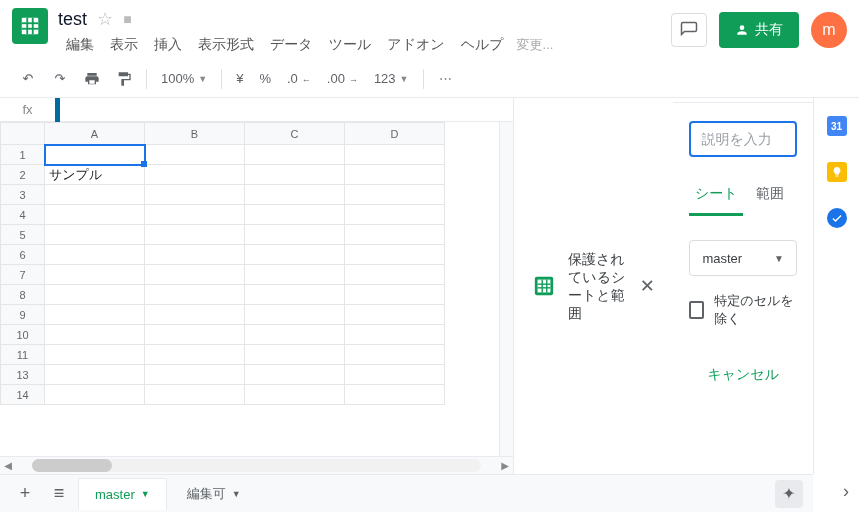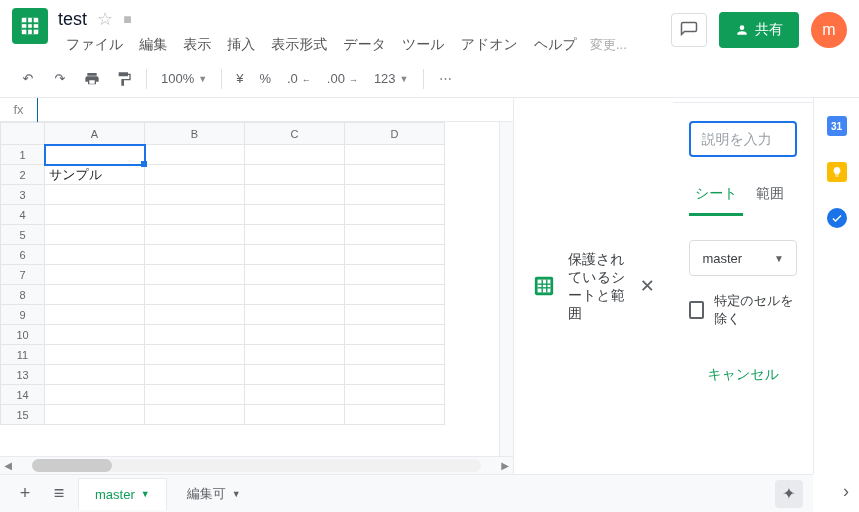--- a/index.html
+++ b/index.html
@@ -28,21 +28,21 @@
   .tb-btn { width: 28px; height: 28px; display: flex; align-items: center; justify-content: center; color: #5f6368; cursor: pointer; border-radius: 2px; }
   .tb-sep { width: 1px; height: 20px; background: #e0e0e0; margin: 0 4px; }
   .tb-text { padding: 0 6px; color: #5f6368; cursor: pointer; display: flex; align-items: center; gap: 4px; font-size: 13px; }
   .tb-caret { font-size: 9px; color: #888; }
 
   
   .main { display: flex; height: calc(100% - 60px - 38px - 38px); }
   .sheet-area { flex: 1; display: flex; flex-direction: column; min-width: 0; }
 
   .fx-row { display: flex; align-items: center; height: 24px; border-bottom: 1px solid #e8eaed; }
-  .fx-label { width: 38px; text-align: center; color: #888; border-right: 1px solid #0369a1; line-height: 24px; }
+  .fx-label { width: 60px; text-align: center; color: #888; border-right: 5px solid #0369a1; line-height: 24px; }
   .fx-input { flex: 1; height: 100%; border: none; outline: none; padding: 0 6px; }
 
   .grid-wrap { flex: 1; overflow: hidden; position: relative; }
   .grid-scroll { position: absolute; inset: 0; overflow: hidden; }
   table.grid { border-collapse: collapse; table-layout: fixed; }
   table.grid th, table.grid td { border: 1px solid #e5e5e5; background: #fff; font-weight: 400; }
   table.grid th.corner { width: 44px; height: 22px; background: #f8f9fa; }
   table.grid th.colh { width: 100px; height: 22px; background: #f8f9fa; font-size: 11px; color: #666; text-align: center; }
   table.grid th.rowh { width: 44px; height: 20px; background: #f8f9fa; font-size: 11px; color: #666; text-align: center; }
   table.grid td { width: 100px; height: 20px; padding: 0 4px; font-size: 13px; color: #222; }
@@ -110,21 +110,20 @@
         <line x1="15" y1="3" x2="15" y2="21" stroke="#0f9d58" stroke-width="2"></line>
       </svg>
   </div>
   <div class="doc-area">
     <div class="title-row">
       <span class="doc-title">test</span>
       <span class="star-icon">☆</span>
       <span class="folder-icon">■</span>
     </div>
     <div class="menus">
-      <span class="menu-item">ファイル</span>
       <span class="menu-item">編集</span>
       <span class="menu-item">表示</span>
       <span class="menu-item">挿入</span>
       <span class="menu-item">表示形式</span>
       <span class="menu-item">データ</span>
       <span class="menu-item">ツール</span>
       <span class="menu-item">アドオン</span>
       <span class="menu-item">ヘルプ</span>
       <span class="menu-change">変更...</span>
     </div>
@@ -278,27 +277,20 @@
               </tr>
               <tr>
                 <th class="rowh">13</th>
                 <td class=""></td>
                 <td class=""></td>
                 <td class=""></td>
                 <td class=""></td>
               </tr>
               <tr>
                 <th class="rowh">14</th>
-                <td class=""></td>
-                <td class=""></td>
-                <td class=""></td>
-                <td class=""></td>
-              </tr>
-              <tr>
-                <th class="rowh">15</th>
                 <td class=""></td>
                 <td class=""></td>
                 <td class=""></td>
                 <td class=""></td>
               </tr>
             </tbody>
           </table>
       </div>
       <div class="v-scroll" style="position:absolute;right:0;top:0;bottom:0;"></div>
     </div>

